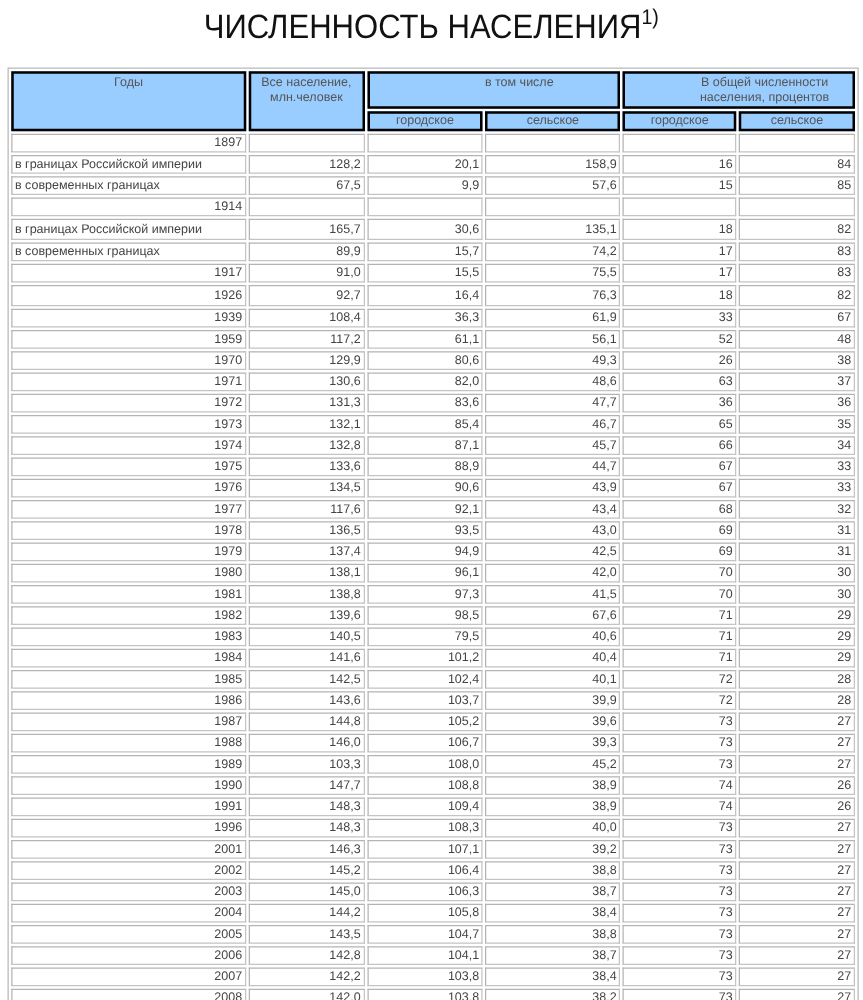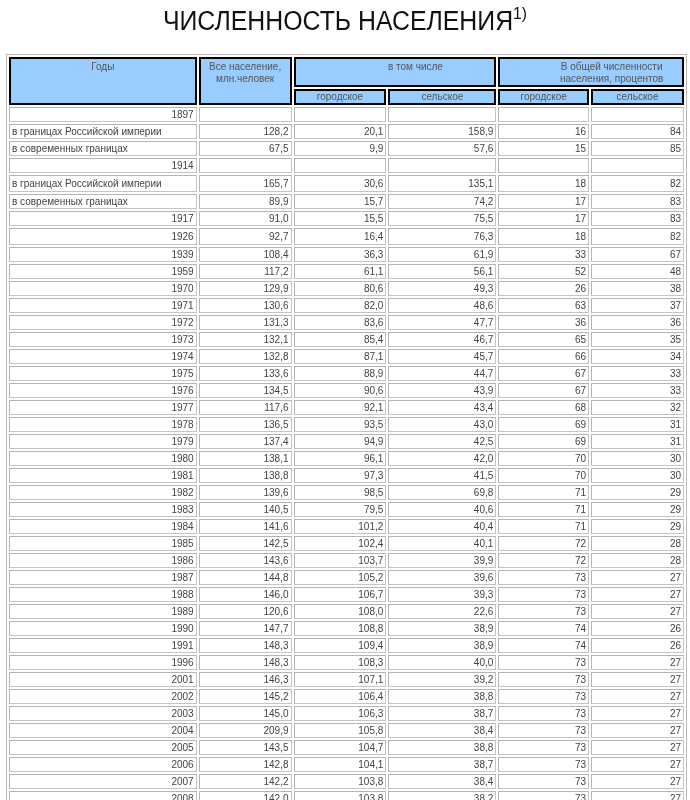--- a/index.html
+++ b/index.html
@@ -238,21 +238,21 @@
         <td class="num">138,8</td>
         <td class="num">97,3</td>
         <td class="num">41,5</td>
         <td class="num">70</td>
         <td class="num">30</td>
       </tr>
       <tr>
         <td class="yr">1982</td>
         <td class="num">139,6</td>
         <td class="num">98,5</td>
-        <td class="num">69,8</td>
+        <td class="num">67,6</td>
         <td class="num">71</td>
         <td class="num">29</td>
       </tr>
       <tr>
         <td class="yr">1983</td>
         <td class="num">140,5</td>
         <td class="num">79,5</td>
         <td class="num">40,6</td>
         <td class="num">71</td>
         <td class="num">29</td>
@@ -292,23 +292,23 @@
       <tr>
         <td class="yr">1988</td>
         <td class="num">146,0</td>
         <td class="num">106,7</td>
         <td class="num">39,3</td>
         <td class="num">73</td>
         <td class="num">27</td>
       </tr>
       <tr>
         <td class="yr">1989</td>
-        <td class="num">120,6</td>
+        <td class="num">103,3</td>
         <td class="num">108,0</td>
-        <td class="num">22,6</td>
+        <td class="num">45,2</td>
         <td class="num">73</td>
         <td class="num">27</td>
       </tr>
       <tr>
         <td class="yr">1990</td>
         <td class="num">147,7</td>
         <td class="num">108,8</td>
         <td class="num">38,9</td>
         <td class="num">74</td>
         <td class="num">26</td>
@@ -348,21 +348,21 @@
       <tr>
         <td class="yr">2003</td>
         <td class="num">145,0</td>
         <td class="num">106,3</td>
         <td class="num">38,7</td>
         <td class="num">73</td>
         <td class="num">27</td>
       </tr>
       <tr>
         <td class="yr">2004</td>
-        <td class="num">209,9</td>
+        <td class="num">144,2</td>
         <td class="num">105,8</td>
         <td class="num">38,4</td>
         <td class="num">73</td>
         <td class="num">27</td>
       </tr>
       <tr>
         <td class="yr">2005</td>
         <td class="num">143,5</td>
         <td class="num">104,7</td>
         <td class="num">38,8</td>

